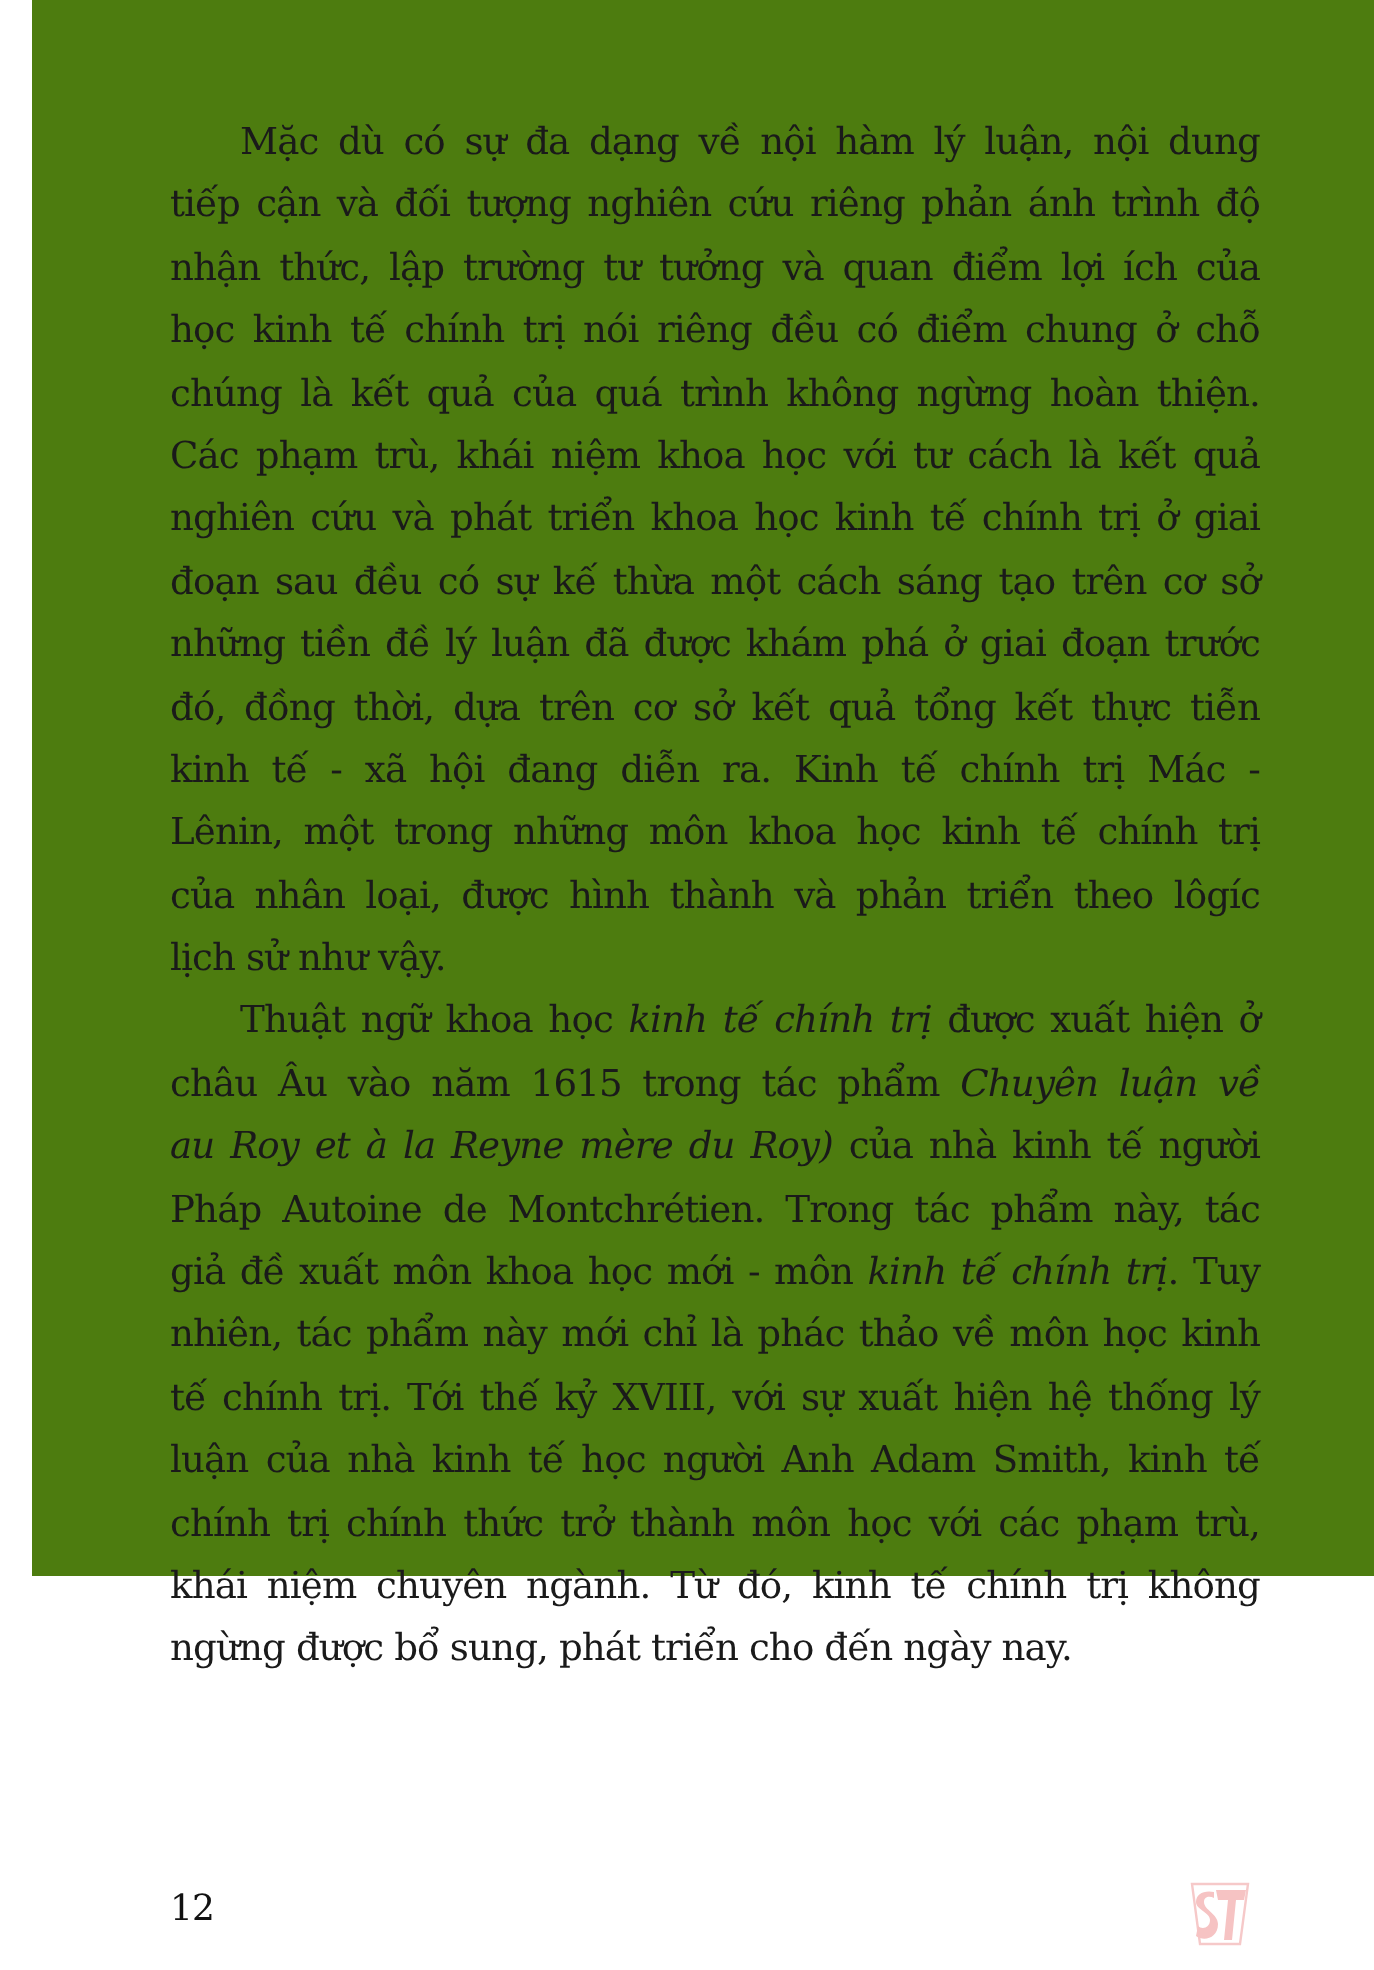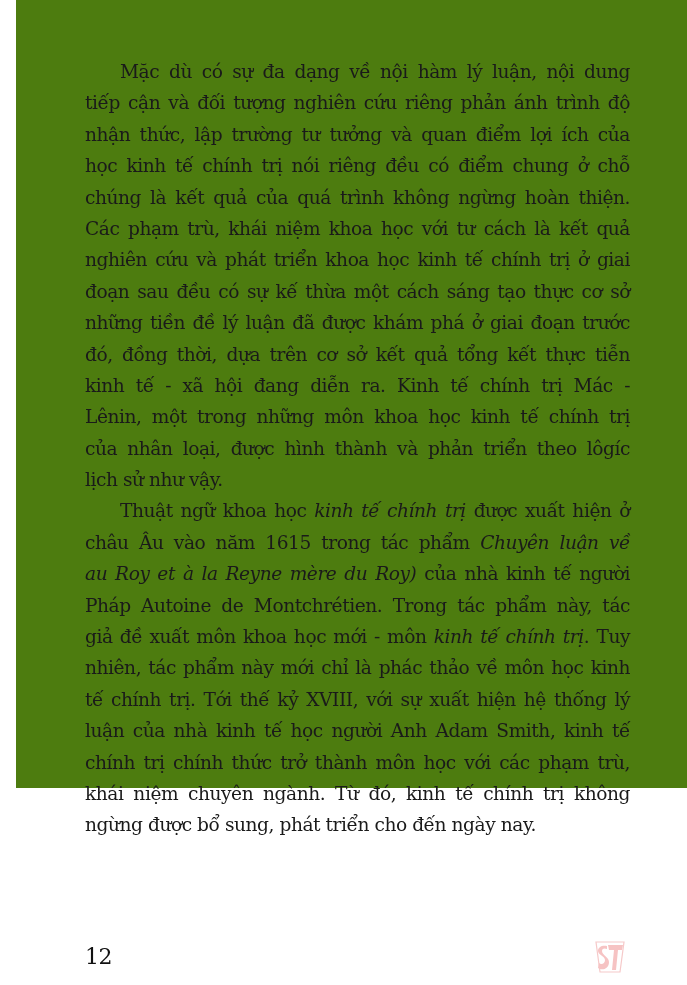--- a/index.html
+++ b/index.html
@@ -54,21 +54,21 @@
       padding-left: 35px;
     }
     .text-block i {
       font-style: italic;
     }
     .page-number {
       position: absolute;
       left: 69px;
       top: 944px;
       font-family: "DejaVu Serif", "Liberation Serif", serif;
-      font-size: 22px;
+      font-size: 18px;
       color: #111111;
       letter-spacing: -0.5px;
     }
     .logo {
       position: absolute;
       left: 578px;
       top: 940px;
       width: 32px;
       height: 34px;
     }
@@ -82,21 +82,21 @@
   <div class="text-block">
 
     <div>
       <span class="line indent">Mặc dù có sự đa dạng về nội hàm lý luận, nội dung</span>
       <span class="line">tiếp cận và đối tượng nghiên cứu riêng phản ánh trình độ</span>
       <span class="line">nhận thức, lập trường tư tưởng và quan điểm lợi ích của</span>
       <span class="line">học kinh tế chính trị nói riêng đều có điểm chung ở chỗ</span>
       <span class="line">chúng là kết quả của quá trình không ngừng hoàn thiện.</span>
       <span class="line">Các phạm trù, khái niệm khoa học với tư cách là kết quả</span>
       <span class="line">nghiên cứu và phát triển khoa học kinh tế chính trị ở giai</span>
-      <span class="line">đoạn sau đều có sự kế thừa một cách sáng tạo thực cơ sở</span>
+      <span class="line">đoạn sau đều có sự kế thừa một cách sáng tạo trên cơ sở</span>
       <span class="line">những tiền đề lý luận đã được khám phá ở giai đoạn trước</span>
       <span class="line">đó, đồng thời, dựa trên cơ sở kết quả tổng kết thực tiễn</span>
       <span class="line">kinh tế - xã hội đang diễn ra. Kinh tế chính trị Mác -</span>
       <span class="line">Lênin, một trong những môn khoa học kinh tế chính trị</span>
       <span class="line">của nhân loại, được hình thành và phản triển theo lôgíc</span>
       <span class="line last">lịch sử như vậy.</span>
     </div>
 
     <div>
       <span class="line indent"><span>Thuật ngữ khoa học </span><i>kinh tế chính trị</i><span> được xuất hiện ở</span></span>

